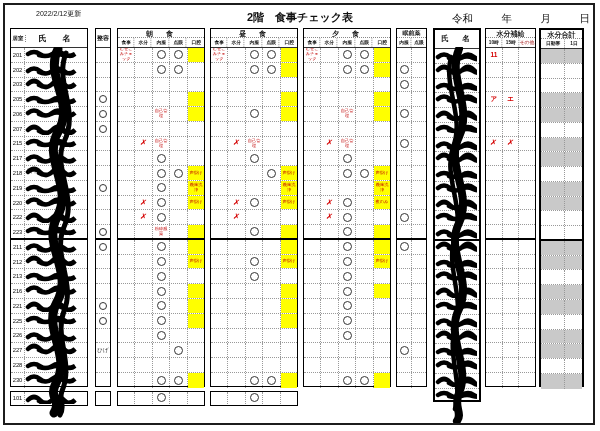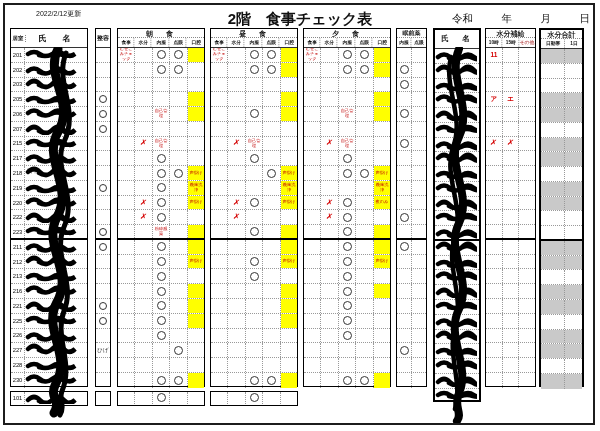--- a/index.html
+++ b/index.html
@@ -1,20 +1,20 @@
 <!DOCTYPE html>
 <html><head>
 <meta charset="utf-8">
 <style>
   html,body{margin:0;padding:0;}
   body{width:600px;height:431px;position:relative;background:#fff;
        font-family:"Liberation Sans","DejaVu Sans",sans-serif;color:#111;overflow:hidden;}
   .page-border{position:absolute;left:3px;top:3px;width:592px;height:422px;border:2px solid #1c1c1c;box-sizing:border-box;}
   .updated{position:absolute;left:36px;top:9px;font-size:7px;}
-  .title{position:absolute;left:50%;transform:translateX(-50%);top:10px;font-size:15px;font-weight:bold;white-space:nowrap;}
+  .title{position:absolute;left:50%;transform:translateX(-50%);top:10px;font-size:11px;font-weight:bold;white-space:nowrap;}
   .era{position:absolute;left:452px;top:12px;width:138px;display:flex;justify-content:space-between;font-size:10.5px;}
   .box{position:absolute;border:1.5px solid #000;box-sizing:border-box;background:#fff;}
   .thickbox{border-width:2px;}
   .mh{height:19px;border-bottom:1px solid #333;box-sizing:border-box;display:flex;align-items:center;justify-content:center;font-size:7.5px;font-weight:bold;letter-spacing:2px;}
   .gh{height:9px;border-bottom:1px dotted #888;box-sizing:border-box;text-align:center;font-size:7px;font-weight:bold;line-height:9px;letter-spacing:3px;}
   .sh{height:10px;border-bottom:1px solid #333;box-sizing:border-box;display:flex;}
   .sh span{flex:1;border-right:1px dotted #888;text-align:center;font-size:5.2px;font-weight:bold;line-height:9px;transform:scale(.92);white-space:nowrap;overflow:visible;}
   .sh span:last-child{border-right:none;}
   .r{height:14.78px;display:flex;border-bottom:1px dotted #999;box-sizing:border-box;}
   .r:last-child{border-bottom:none;}

